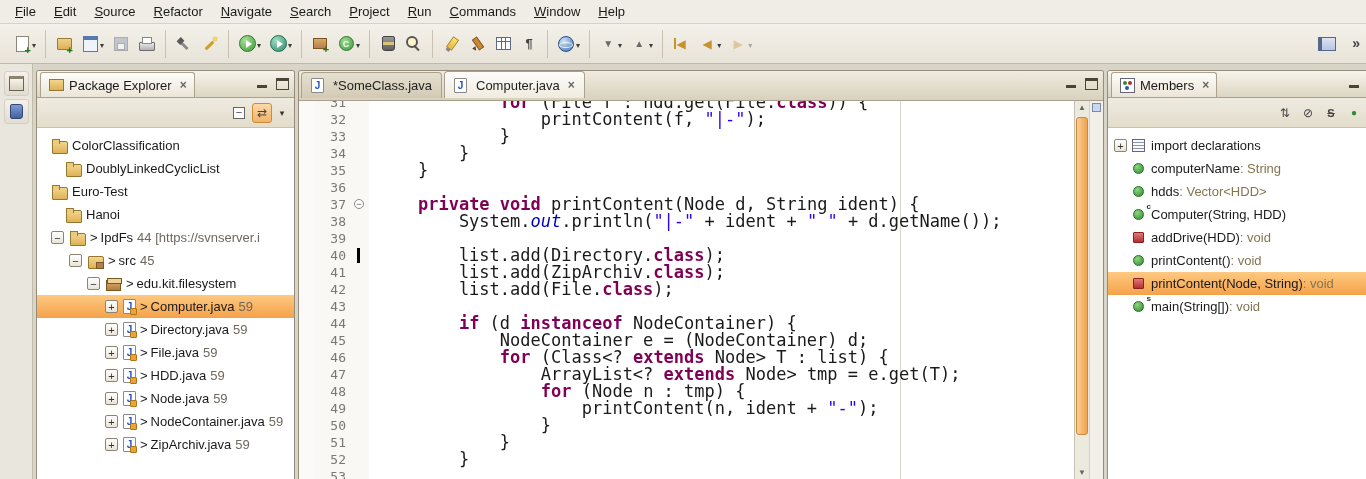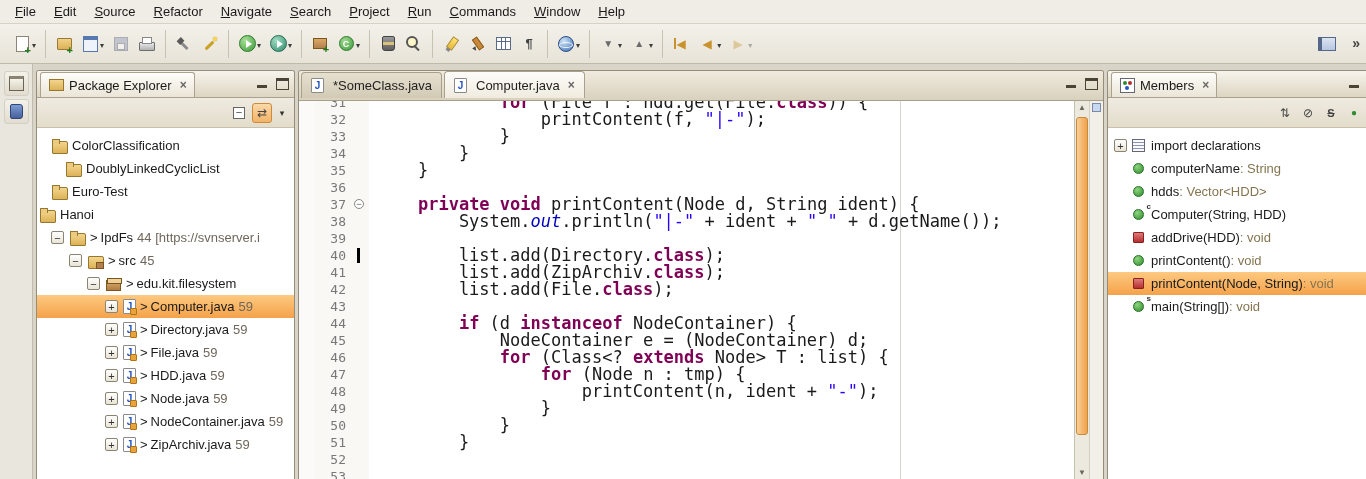--- a/index.html
+++ b/index.html
@@ -343,21 +343,21 @@
             <span class="tlabel">ColorClassification</span>
           </div>
           <div class="trow" style="padding-left: 28px;">
             <span class="fico fico-folder"></span>
             <span class="tlabel">DoublyLinkedCyclicList</span>
           </div>
           <div class="trow" style="padding-left: 14px;">
             <span class="fico fico-folder"></span>
             <span class="tlabel">Euro-Test</span>
           </div>
-          <div class="trow" style="padding-left: 2px;">
+          <div class="trow" style="padding-left: 28px;">
             <span class="fico fico-folder"></span>
             <span class="tlabel">Hanoi</span>
           </div>
           <div class="trow" style="padding-left: 14px;">
             <span class="expander">−</span>
             <span class="fico fico-project"></span>
             <span class="svnmark">&gt;</span>
             <span class="tlabel">IpdFs</span>
             <span class="deco">44 [https://svnserver.i</span>
           </div>
@@ -516,20 +516,21 @@
               <div class="codeline"><span>    </span><span class="k">private</span><span> </span><span class="k">void</span><span> printContent(Node d, String ident) {</span></div>
               <div class="codeline"><span>        System.</span><span class="f">out</span><span>.println(</span><span class="s">"|-"</span><span> + ident + </span><span class="s">" "</span><span> + d.getName());</span></div>
               <div class="codeline"></div>
               <div class="codeline"><span>        list.add(Directory.</span><span class="k">class</span><span>);</span></div>
               <div class="codeline"><span>        list.add(ZipArchiv.</span><span class="k">class</span><span>);</span></div>
               <div class="codeline"><span>        list.add(File.</span><span class="k">class</span><span>);</span></div>
               <div class="codeline"></div>
               <div class="codeline"><span>        </span><span class="k">if</span><span> (d </span><span class="k">instanceof</span><span> NodeContainer) {</span></div>
               <div class="codeline"><span>            NodeContainer e = (NodeContainer) d;</span></div>
               <div class="codeline"><span>            </span><span class="k">for</span><span> (Class&lt;? </span><span class="k">extends</span><span> Node&gt; T : list) {</span></div>
+              <div class="codeline"><span>                ArrayList&lt;? </span><span class="k">extends</span><span> Node&gt; tmp = e.get(T);</span></div>
               <div class="codeline"><span>                </span><span class="k">for</span><span> (Node n : tmp) {</span></div>
               <div class="codeline"><span>                    printContent(n, ident + </span><span class="s">"-"</span><span>);</span></div>
               <div class="codeline"><span>                }</span></div>
               <div class="codeline"><span>            }</span></div>
               <div class="codeline"><span>        }</span></div>
             </div>
         </div>
         <div id="ed-scroll">
           <div class="sb-thumb"></div>
         </div>

